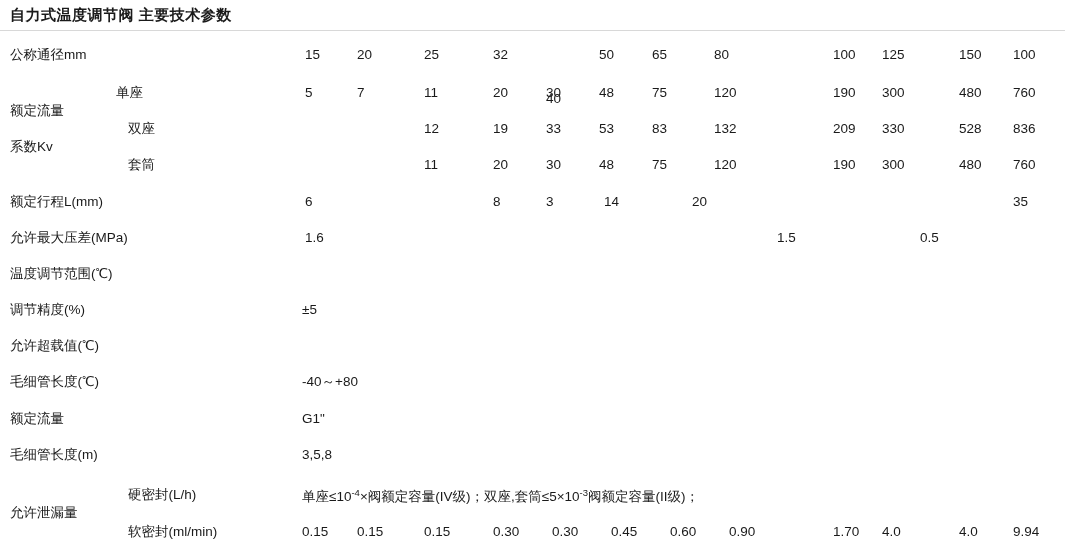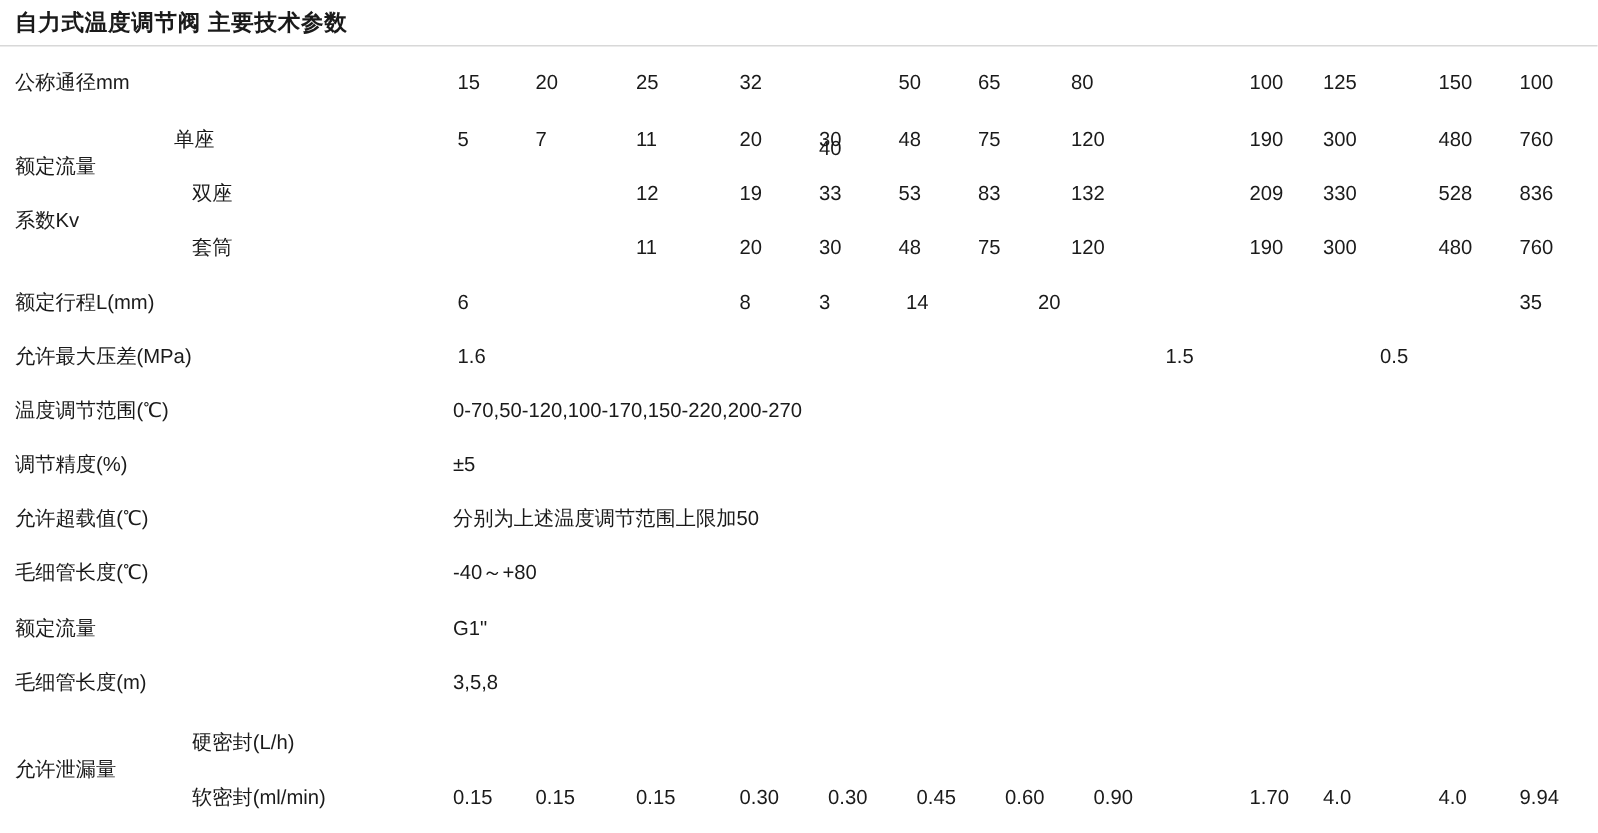--- a/index.html
+++ b/index.html
@@ -129,40 +129,39 @@
   <div class="cell num" style="left:604px; top:194px;">14</div>
   <div class="cell num" style="left:692px; top:194px;">20</div>
   <div class="cell num" style="left:1013px; top:194px;">35</div>
 
   <div class="cell label" style="left:10px; top:230px;">允许最大压差(MPa)</div>
   <div class="cell num" style="left:305px; top:230px;">1.6</div>
   <div class="cell num" style="left:777px; top:230px;">1.5</div>
   <div class="cell num" style="left:920px; top:230px;">0.5</div>
 
   <div class="cell label" style="left:10px; top:266px;">温度调节范围(℃)</div>
-  <div class="cell" style="left:302px; top:266px;">0-70,50-120,100-170,150-220,200-270</div>
 
   <div class="cell label" style="left:10px; top:302px;">调节精度(%)</div>
   <div class="cell" style="left:302px; top:302px;">±5</div>
 
   <div class="cell label" style="left:10px; top:338px;">允许超载值(℃)</div>
-  <div class="cell" style="left:302px; top:338px;">分别为上述温度调节范围上限加50</div>
 
   <div class="cell label" style="left:10px; top:374px;">毛细管长度(℃)</div>
   <div class="cell" style="left:302px; top:374px;">-40～+80</div>
 
   <div class="cell label" style="left:10px; top:411px;">额定流量</div>
   <div class="cell" style="left:302px; top:411px;">G1"</div>
 
   <div class="cell label" style="left:10px; top:447px;">毛细管长度(m)</div>
   <div class="cell" style="left:302px; top:447px;">3,5,8</div>
 
   <div class="cell label" style="left:10px; top:505px;">允许泄漏量</div>
 
   <div class="cell sub" style="left:128px; top:487px;">硬密封(L/h)</div>
+  <div class="cell" style="left:302px; top:489px;"><span>单座≤10</span><sup>-4</sup><span>×阀额定容量(IV级)；双座,套筒≤5×10</span><sup>-3</sup><span>阀额定容量(II级)；</span></div>
 
   <div class="cell sub" style="left:128px; top:524px;">软密封(ml/min)</div>
   <div class="cell num" style="left:302px; top:524px;">0.15</div>
   <div class="cell num" style="left:357px; top:524px;">0.15</div>
   <div class="cell num" style="left:424px; top:524px;">0.15</div>
   <div class="cell num" style="left:493px; top:524px;">0.30</div>
   <div class="cell num" style="left:552px; top:524px;">0.30</div>
   <div class="cell num" style="left:611px; top:524px;">0.45</div>
   <div class="cell num" style="left:670px; top:524px;">0.60</div>
   <div class="cell num" style="left:729px; top:524px;">0.90</div>

